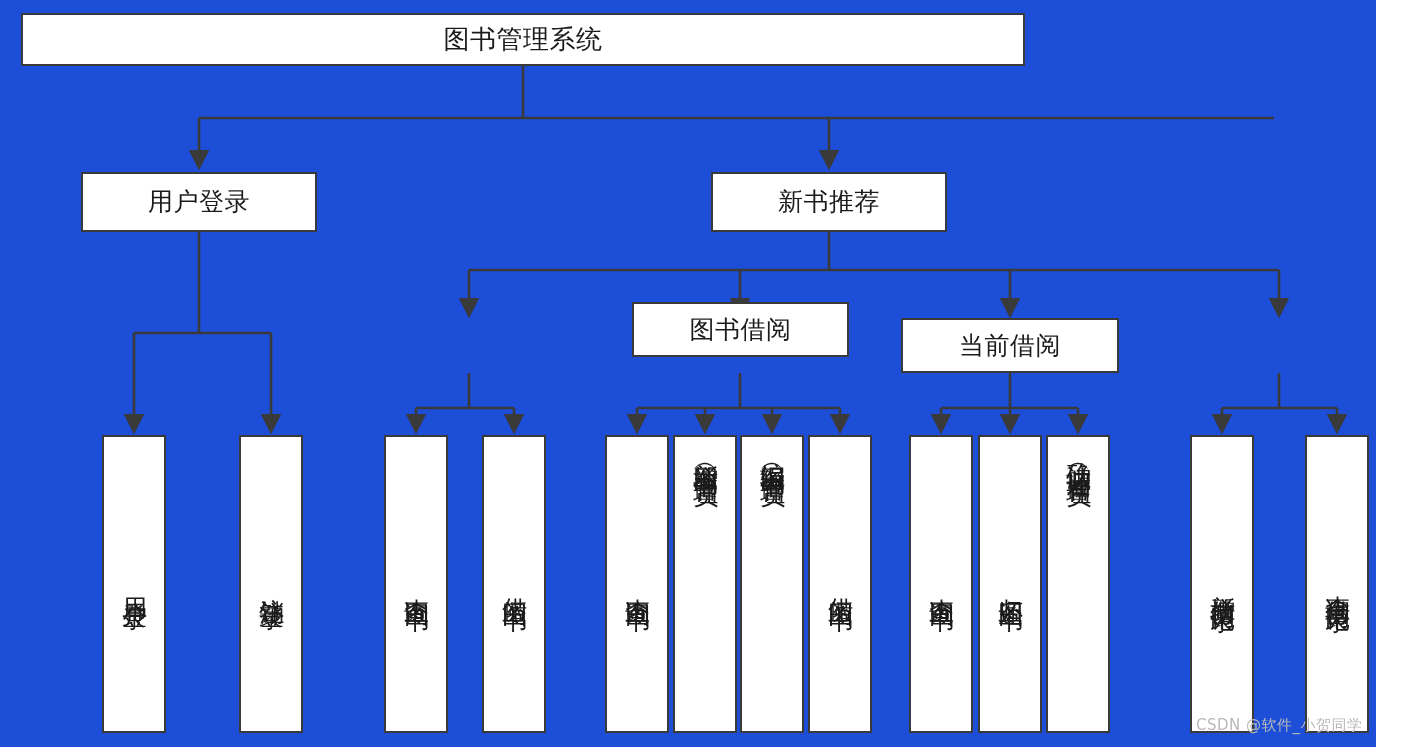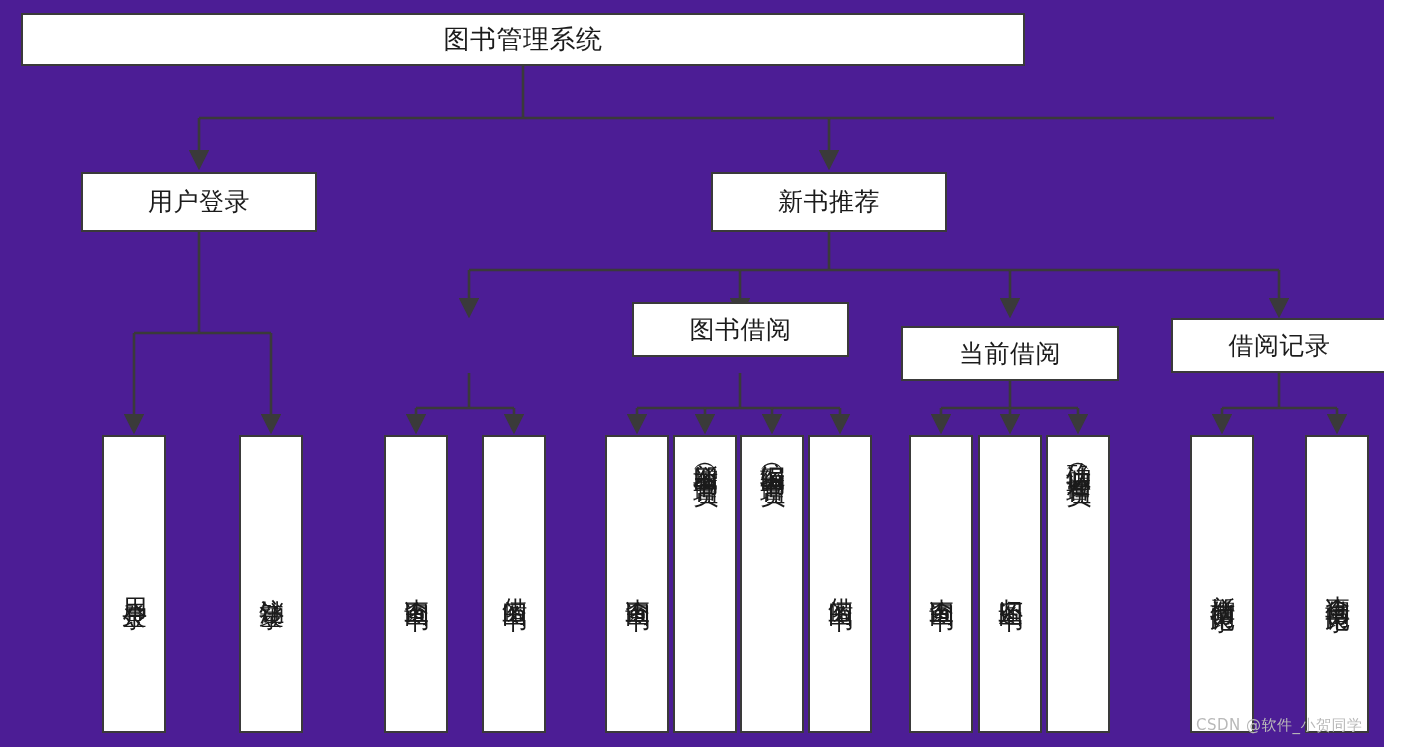--- a/index.html
+++ b/index.html
@@ -8,23 +8,22 @@
     padding: 0;
     background: #ffffff;
   }
   body {
     font-family: "DejaVu Sans", "Liberation Sans", sans-serif;
   }
   #canvas {
     position: relative;
     width: 1376px;
     height: 747px;
-    background: #4c1d95;
+    background: #1d4ed8;
     overflow: hidden;
-    padding-left: 8px;
   }
   svg.connectors {
     position: absolute;
     left: 0;
     top: 0;
     width: 1405px;
     height: 747px;
     pointer-events: none;
   }
   .node {
@@ -140,25 +139,22 @@
   <div class="node" style="left:81px; top:172px; width:236px; height:60px;">
     <span class="node-label h-label">用户登录</span>
   </div>
   <div class="node" style="left:711px; top:172px; width:236px; height:60px;">
     <span class="node-label h-label">新书推荐</span>
   </div>
 
   <div class="node" style="left:632px; top:302px; width:217px; height:55px;justify-content:center;">
     <span class="node-label h-label">图书借阅</span>
   </div>
-  <div class="node" style="left:901px; top:318px; width:218px; height:55px;margin-top:8px;">
+  <div class="node" style="left:901px; top:318px; width:218px; height:55px;">
     <span class="node-label h-label">当前借阅</span>
-  </div>
-  <div class="node" style="left:1171px; top:318px; width:217px; height:55px;">
-    <span class="node-label h-label">借阅记录</span>
   </div>
 
   <div class="node leaf center-text" style="left:102px; top:435px; width:64px; height:298px;">
     <span class="node-label">用户登录</span>
   </div>
   <div class="node leaf center-text" style="left:239px; top:435px; width:64px; height:298px;">
     <span class="node-label">注销登录</span>
   </div>
 
   <div class="node leaf center-text" style="left:384px; top:435px; width:64px; height:298px;">

